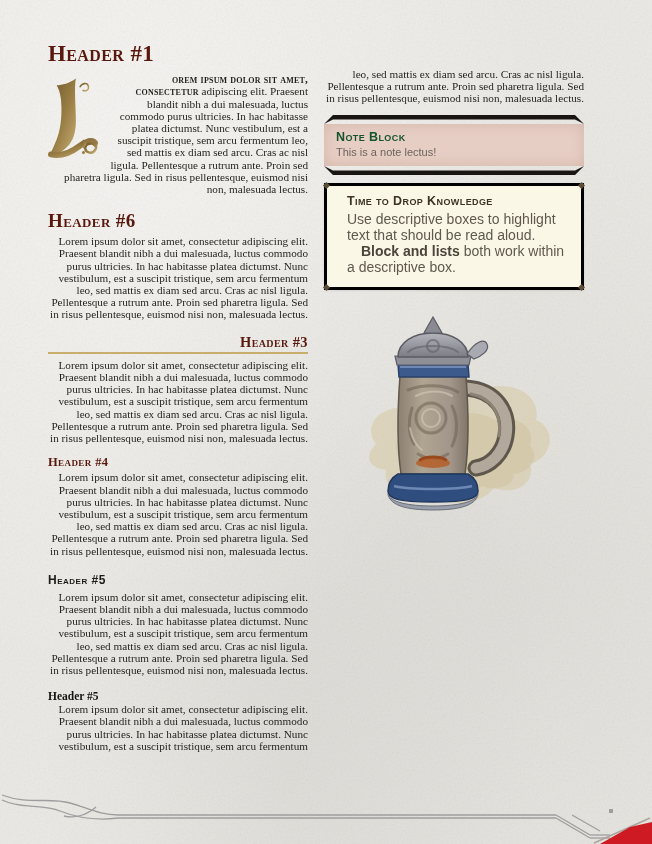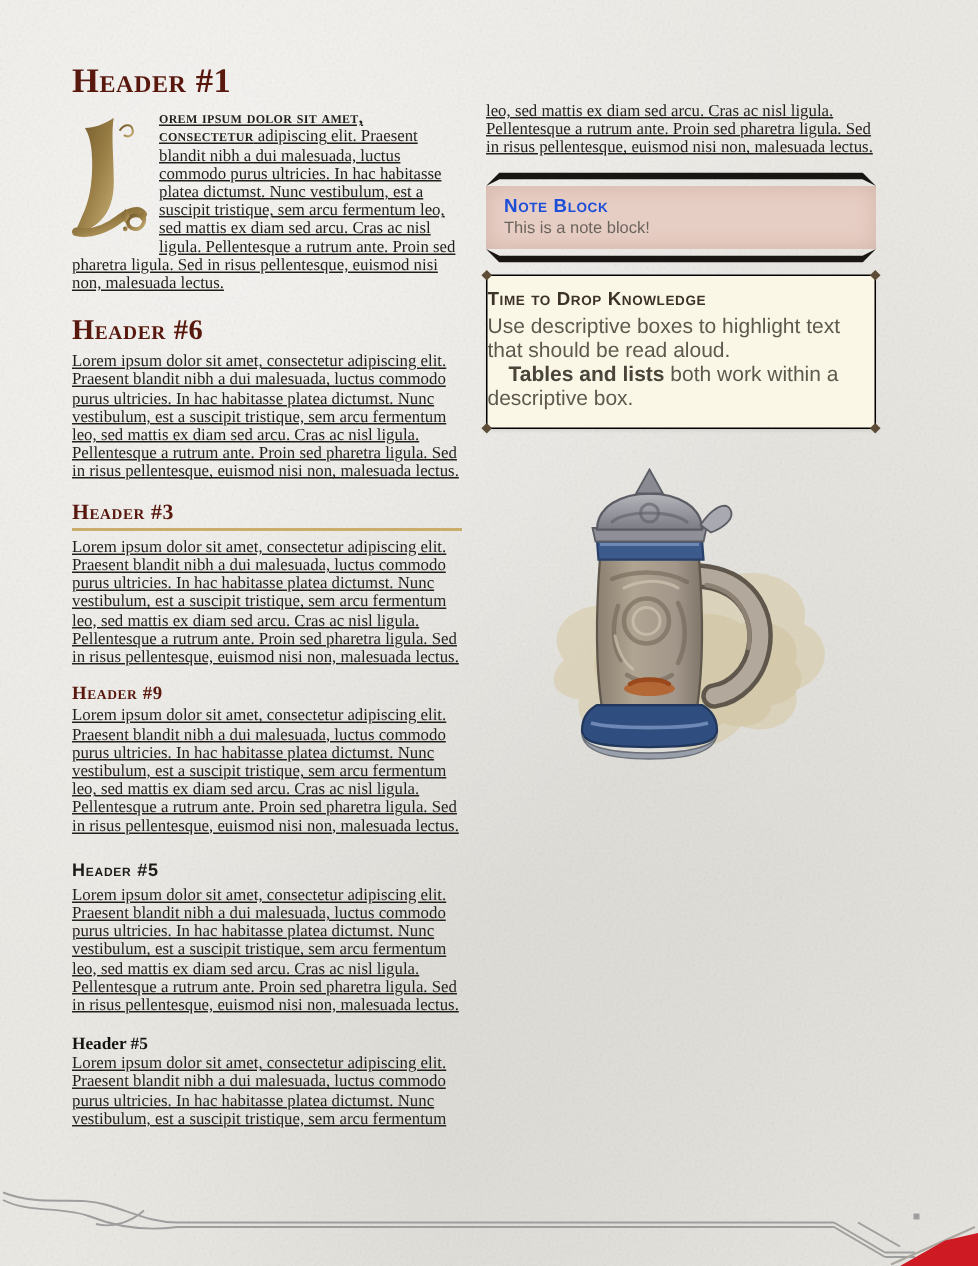--- a/index.html
+++ b/index.html
@@ -14,40 +14,40 @@
     color:#231f1c;
   }
   .noise{position:absolute;inset:0;opacity:.16;pointer-events:none;}
   .columns{position:absolute;left:48px;top:42px;width:536px;display:flex;gap:16px;}
   .col{width:260px;}
 
   
   .h1,.h2,.h3,.h4{font-variant:small-caps;color:#58180d;font-weight:600;letter-spacing:.4px;line-height:1.05;}
   .h1{font-size:23px;margin:0 0 7px 0;}
   .h2{font-size:19px;margin:14px 0 4px 0;}
-  .h3{font-size:14.5px;margin:14px 0 5px 0;border-bottom:2px solid #c9ad6a;padding-bottom:2px;}
+  .h3{font-size:14.5px;margin:14px 0 5px 0;border-bottom:2px solid #c9ad6a;padding-bottom:2px;text-align:right;}
   .h4{font-size:12.5px;margin:12px 0 2px 0;}
   .h5{font-family:"Liberation Sans",sans-serif;font-variant:small-caps;font-weight:700;font-size:12px;color:#1d1b18;letter-spacing:.5px;margin:16px 0 4px 0;}
   .h6{font-size:11.5px;font-weight:700;color:#161412;margin:14px 0 1px 0;}
 
-  p.body{font-size:11.2px;line-height:12.2px;margin:0 0 2px 0;text-align:left;text-decoration:underline;}
+  p.body{font-size:11.2px;line-height:12.2px;margin:0 0 2px 0;text-align:right;}
   .smallcaps-lead{font-variant:small-caps;font-weight:700;letter-spacing:.2px;}
 
   
   .dropcap{float:left;width:50px;height:86px;margin:2px 8px 0 0;}
 
   
   .note{margin:10px 0 8px 0;}
   .note svg{display:block;width:100%;height:9px;}
   .note-body{background:#e7cec4;padding:6px 12px 8px 12px;box-shadow:inset 0 0 14px rgba(120,70,50,.18);}
-  .note-title{font-family:"Liberation Sans",sans-serif;font-variant:small-caps;font-weight:700;font-size:12.5px;color:#1d4ed8;letter-spacing:.4px;margin:0 0 2px 0;}
+  .note-title{font-family:"Liberation Sans",sans-serif;font-variant:small-caps;font-weight:700;font-size:12.5px;color:#14532d;letter-spacing:.4px;margin:0 0 2px 0;}
   .note-text{font-family:"Liberation Sans",sans-serif;font-size:11px;color:#6b645d;margin:0;}
 
   
-  .descbox{position:relative;background:#fbf7e6;border:1px solid #000000;padding:8px 12px 12px 0;margin:4px 0 0 0;box-shadow:0 1px 2px rgba(0,0,0,.08);}
+  .descbox{position:relative;background:#fbf7e6;border:3px solid #000000;padding:8px 12px 12px 20px;margin:4px 0 0 0;box-shadow:0 1px 2px rgba(0,0,0,.08);}
   .descbox .corner{position:absolute;width:5px;height:5px;background:#5d4c36;transform:rotate(45deg);}
   .corner.tl{left:-3px;top:-3px;} .corner.tr{right:-3px;top:-3px;}
   .corner.bl{left:-3px;bottom:-3px;} .corner.br{right:-3px;bottom:-3px;}
   .desc-title{font-family:"Liberation Sans",sans-serif;font-variant:small-caps;font-weight:700;font-size:12.5px;color:#3c3227;letter-spacing:.4px;margin:0 0 3px 0;}
   .desc-text{font-family:"Liberation Sans",sans-serif;font-size:14px;line-height:16px;color:#5e584e;margin:0;}
   .desc-text .indent{display:block;text-indent:14px;}
   .desc-text b{color:#4a443b;}
 
   .illustration{margin:26px 0 0 14px;width:225px;height:205px;}
 
@@ -91,55 +91,55 @@
     </p>
 
     <div style="clear:both"></div>
 
     <div class="h2">Header #6</div>
     <p class="body">Lorem ipsum dolor sit amet, consectetur adipiscing elit. Praesent blandit nibh a dui malesuada, luctus commodo purus ultricies. In hac habitasse platea dictumst. Nunc vestibulum, est a suscipit tristique, sem arcu fermentum leo, sed mattis ex diam sed arcu. Cras ac nisl ligula. Pellentesque a rutrum ante. Proin sed pharetra ligula. Sed in risus pellentesque, euismod nisi non, malesuada lectus.</p>
 
     <div class="h3">Header #3</div>
     <p class="body">Lorem ipsum dolor sit amet, consectetur adipiscing elit. Praesent blandit nibh a dui malesuada, luctus commodo purus ultricies. In hac habitasse platea dictumst. Nunc vestibulum, est a suscipit tristique, sem arcu fermentum leo, sed mattis ex diam sed arcu. Cras ac nisl ligula. Pellentesque a rutrum ante. Proin sed pharetra ligula. Sed in risus pellentesque, euismod nisi non, malesuada lectus.</p>
 
-    <div class="h4">Header #9</div>
+    <div class="h4">Header #4</div>
     <p class="body">Lorem ipsum dolor sit amet, consectetur adipiscing elit. Praesent blandit nibh a dui malesuada, luctus commodo purus ultricies. In hac habitasse platea dictumst. Nunc vestibulum, est a suscipit tristique, sem arcu fermentum leo, sed mattis ex diam sed arcu. Cras ac nisl ligula. Pellentesque a rutrum ante. Proin sed pharetra ligula. Sed in risus pellentesque, euismod nisi non, malesuada lectus.</p>
 
     <div class="h5">Header #5</div>
     <p class="body">Lorem ipsum dolor sit amet, consectetur adipiscing elit. Praesent blandit nibh a dui malesuada, luctus commodo purus ultricies. In hac habitasse platea dictumst. Nunc vestibulum, est a suscipit tristique, sem arcu fermentum leo, sed mattis ex diam sed arcu. Cras ac nisl ligula. Pellentesque a rutrum ante. Proin sed pharetra ligula. Sed in risus pellentesque, euismod nisi non, malesuada lectus.</p>
 
     <div class="h6">Header #5</div>
     <p class="body">Lorem ipsum dolor sit amet, consectetur adipiscing elit. Praesent blandit nibh a dui malesuada, luctus commodo purus ultricies. In hac habitasse platea dictumst. Nunc vestibulum, est a suscipit tristique, sem arcu fermentum</p>
   </div>
 
   <div class="col">
     <p class="body" style="margin-top:26px">leo, sed mattis ex diam sed arcu. Cras ac nisl ligula. Pellentesque a rutrum ante. Proin sed pharetra ligula. Sed in risus pellentesque, euismod nisi non, malesuada lectus.</p>
 
     <div class="note">
       <svg viewBox="0 0 260 9" preserveAspectRatio="none" xmlns="http://www.w3.org/2000/svg">
         <polygon fill="#181512" points="0,9 9,0 251,0 260,9 251,4.5 9,4.5"></polygon>
       </svg>
       <div class="note-body">
         <div class="note-title">Note Block</div>
-        <p class="note-text">This is a note block!</p>
+        <p class="note-text">This is a note lectus!</p>
       </div>
       <svg viewBox="0 0 260 9" preserveAspectRatio="none" xmlns="http://www.w3.org/2000/svg">
         <polygon fill="#181512" points="0,0 9,9 251,9 260,0 251,4.5 9,4.5"></polygon>
       </svg>
     </div>
 
     <div class="descbox">
       <span class="corner tl"></span>
       <span class="corner tr"></span>
       <span class="corner bl"></span>
       <span class="corner br"></span>
       <div class="desc-title">Time to Drop Knowledge</div>
       <p class="desc-text">
         <span>Use descriptive boxes to highlight text that should be read aloud.</span>
-        <span class="indent"><b>Tables and lists</b><span> both work within a descriptive box.</span></span>
+        <span class="indent"><b>Block and lists</b><span> both work within a descriptive box.</span></span>
       </p>
     </div>
 
     
     <svg class="illustration" viewBox="0 0 225 205" xmlns="http://www.w3.org/2000/svg">
       <defs>
         <linearGradient id="bodyGrad" x1="0" y1="0" x2="1" y2="0">
           <stop offset="0" stop-color="#8b8071"></stop>
             <stop offset="0.35" stop-color="#b0a492"></stop>
             <stop offset="0.75" stop-color="#a2968a"></stop>

